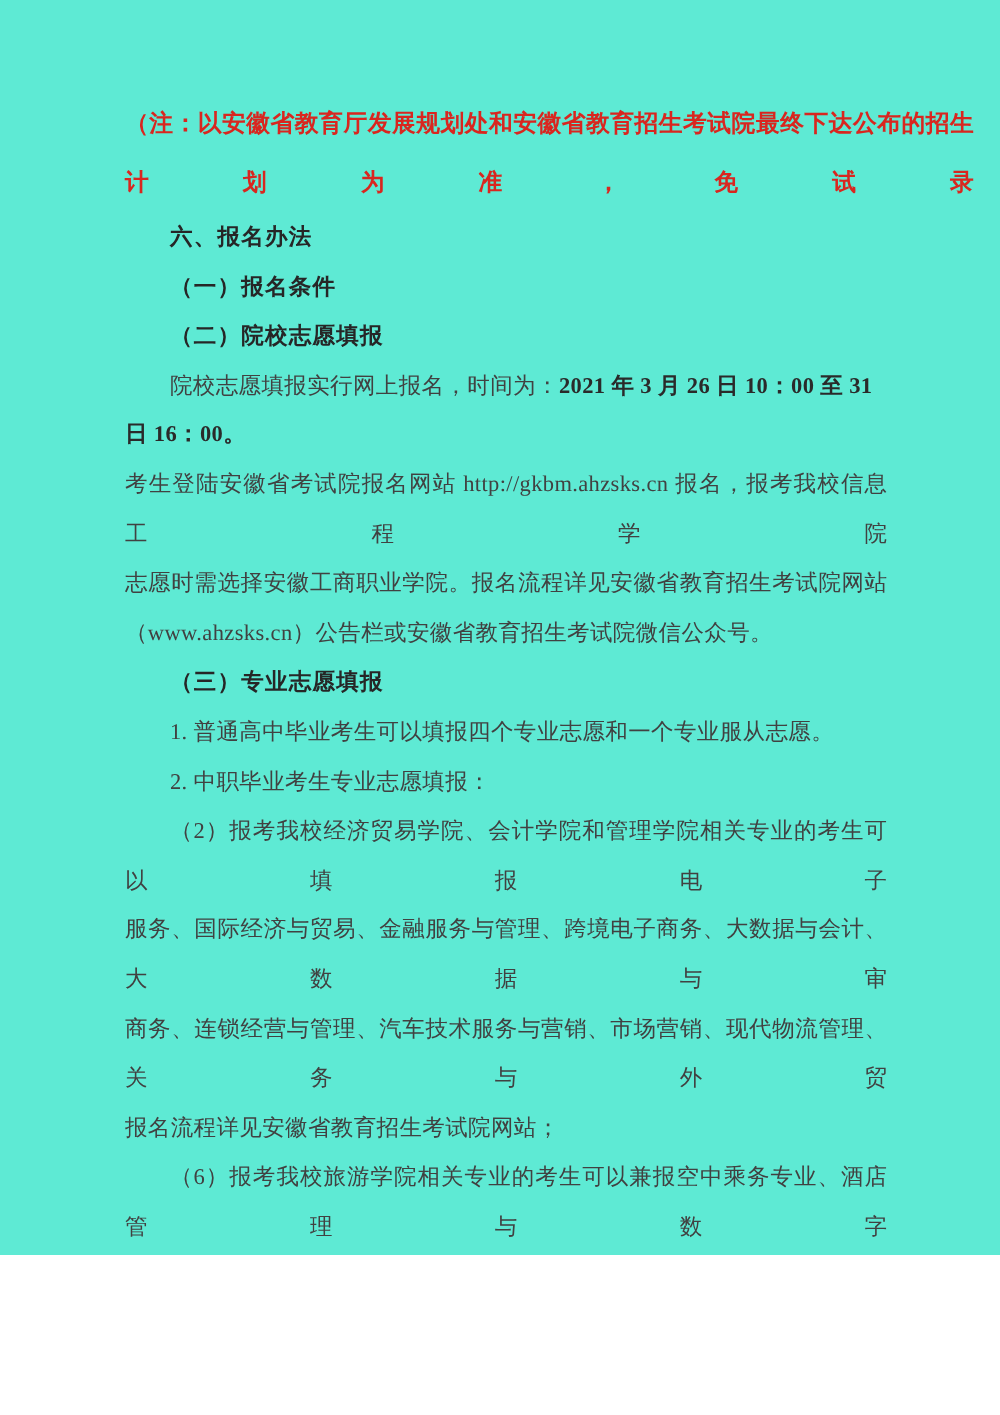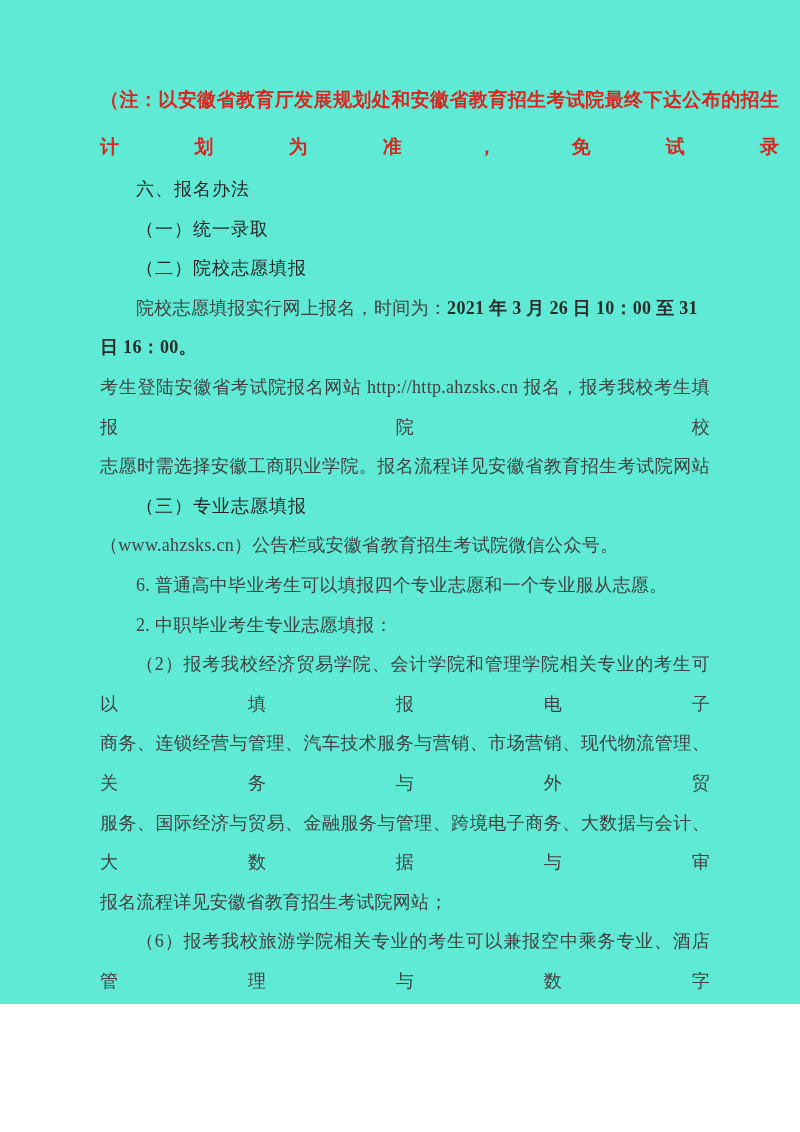--- a/index.html
+++ b/index.html
@@ -30,48 +30,48 @@
     font-size: 18px;
     line-height: 39.6px;
     color: #414141;
     letter-spacing: 0.3px;
   }
   .ln { min-height: 39.6px; white-space: normal; }
   .indent { text-indent: 2em; }
   .jf { text-align: justify; text-align-last: justify; }
   .hd {
     font-family: "Liberation Sans", sans-serif;
-    font-weight: normal;
+    font-weight: bold;
     color: #262626;
     letter-spacing: 1px;
   }
   .b { font-weight: bold; color: #2a2a2a; }
 </style>
 </head>
 <body>
 
 <div class="page">
 
   <div class="note">
     <div class="ln jf">（注：以安徽省教育厅发展规划处和安徽省教育招生考试院最终下达公布的招生计划为准，免试录</div>
   </div>
 
   <div class="body-text">
     <div class="ln hd indent">六、报名办法</div>
-    <div class="ln hd indent">（一）统一录取</div>
+    <div class="ln hd indent">（一）报名条件</div>
     <div class="ln hd indent">（二）院校志愿填报</div>
     <div class="ln indent"><span>院校志愿填报实行网上报名，时间为：</span><span class="b">2021 年 3 月 26 日 10：00 至 31 日 16：00。</span></div>
-    <div class="ln jf">考生登陆安徽省考试院报名网站 http://http.ahzsks.cn 报名，报考我校考生填报院校</div>
+    <div class="ln jf">考生登陆安徽省考试院报名网站 http://gkbm.ahzsks.cn 报名，报考我校信息工程学院</div>
     <div class="ln jf">志愿时需选择安徽工商职业学院。报名流程详见安徽省教育招生考试院网站</div>
+    <div class="ln">（www.ahzsks.cn）公告栏或安徽省教育招生考试院微信公众号。</div>
     <div class="ln hd indent">（三）专业志愿填报</div>
-    <div class="ln">（www.ahzsks.cn）公告栏或安徽省教育招生考试院微信公众号。</div>
-    <div class="ln indent">6. 普通高中毕业考生可以填报四个专业志愿和一个专业服从志愿。</div>
+    <div class="ln indent">1. 普通高中毕业考生可以填报四个专业志愿和一个专业服从志愿。</div>
     <div class="ln indent">2. 中职毕业考生专业志愿填报：</div>
     <div class="ln indent jf">（2）报考我校经济贸易学院、会计学院和管理学院相关专业的考生可以填报电子</div>
+    <div class="ln jf">服务、国际经济与贸易、金融服务与管理、跨境电子商务、大数据与会计、大数据与审</div>
     <div class="ln jf">商务、连锁经营与管理、汽车技术服务与营销、市场营销、现代物流管理、关务与外贸</div>
-    <div class="ln jf">服务、国际经济与贸易、金融服务与管理、跨境电子商务、大数据与会计、大数据与审</div>
     <div class="ln">报名流程详见安徽省教育招生考试院网站；</div>
     <div class="ln indent jf">（6）报考我校旅游学院相关专业的考生可以兼报空中乘务专业、酒店管理与数字</div>
     <div class="ln indent jf">（3）报考我校信息工程学院、艺术设计学院相关专业的考生可以兼报计算机网络</div>
 
   </div>
 
 </div>
 
 </body></html>

